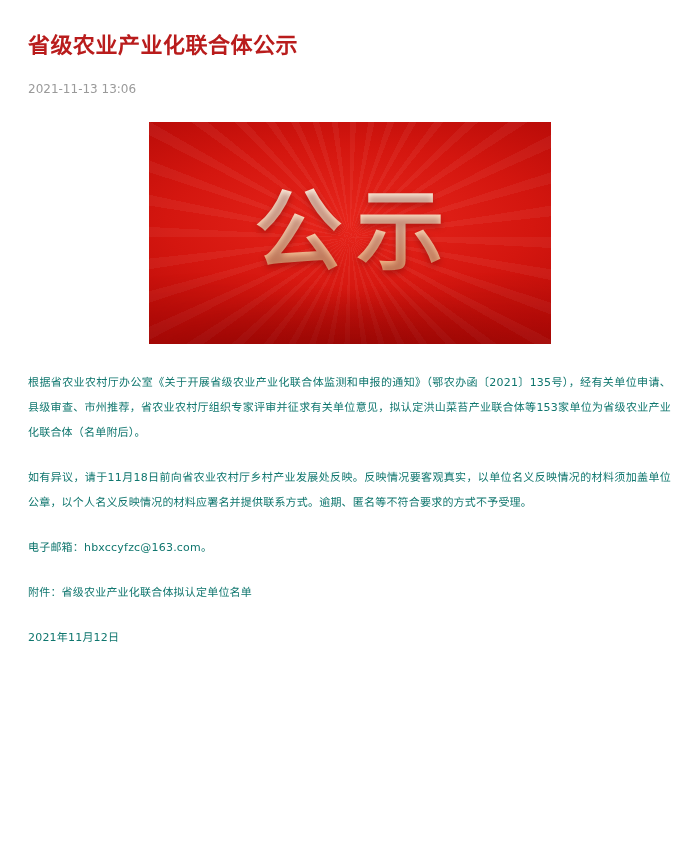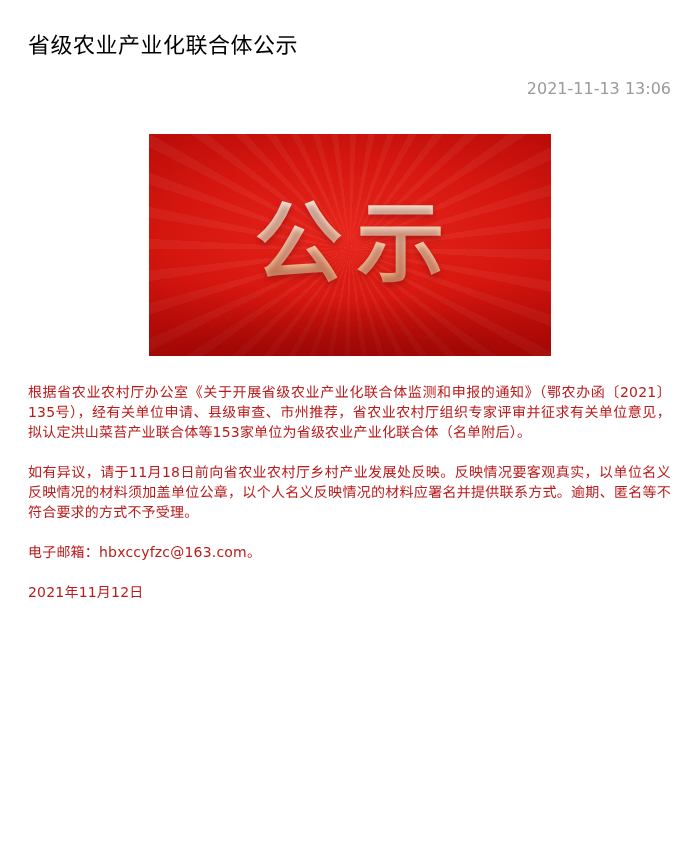--- a/index.html
+++ b/index.html
@@ -17,31 +17,30 @@
   }
   .article {
     width: 699px;
     box-sizing: border-box;
     padding: 30px 28px 24px 28px;
     background: #ffffff;
   }
   .article-title {
     font-size: 22px;
     line-height: 32px;
-    font-weight: normal;
-    color: #000000;
+    font-weight: bold;
+    color: #b91c1c;
     margin: 0 0 18px 0;
     letter-spacing: 0.5px;
   }
   .article-meta {
-    font-size: 16px;
+    font-size: 12px;
     color: #9a9a9a;
-    margin: 0 0 36px 0;
+    margin: 0 0 24px 0;
     line-height: 18px;
-    text-align: right;
   }
   .figure-wrap {
     text-align: center;
     margin: 0 0 26px 0;
   }
   .notice-banner {
     display: block;
     margin: 0 auto;
     width: 402px;
     height: 222px;
@@ -89,23 +88,23 @@
     text-indent: 14px;
     color: #ffdcc0;
     background: linear-gradient(180deg, #fff1e2 0%, #ffd9b8 45%, #f7b98b 78%, #e9a271 100%);
     -webkit-background-clip: text;
     background-clip: text;
     -webkit-text-fill-color: transparent;
     text-shadow: 0 3px 6px rgba(90,0,0,0.35);
     z-index: 2;
   }
   .body-text p {
-    font-size: 14px;
-    line-height: 20px;
-    color: #b91c1c;
+    font-size: 11px;
+    line-height: 25px;
+    color: #0f766e;
     margin: 0 0 20px 0;
     text-align: justify;
     letter-spacing: 0.2px;
   }
   .body-text p:last-child {
     margin-bottom: 8px;
   }
 </style>
 </head>
 <body>
@@ -119,16 +118,17 @@
   <div class="figure-wrap">
     <div class="notice-banner">
       <div class="notice-banner-text">公示</div>
     </div>
   </div>
 
   <div class="body-text">
     <p>根据省农业农村厅办公室《关于开展省级农业产业化联合体监测和申报的通知》（鄂农办函〔2021〕135号），经有关单位申请、县级审查、市州推荐，省农业农村厅组织专家评审并征求有关单位意见，拟认定洪山菜苔产业联合体等153家单位为省级农业产业化联合体（名单附后）。</p>
     <p>如有异议，请于11月18日前向省农业农村厅乡村产业发展处反映。反映情况要客观真实，以单位名义反映情况的材料须加盖单位公章，以个人名义反映情况的材料应署名并提供联系方式。逾期、匿名等不符合要求的方式不予受理。</p>
     <p>电子邮箱：hbxccyfzc@163.com。</p>
+    <p>附件：省级农业产业化联合体拟认定单位名单</p>
     <p>2021年11月12日</p>
   </div>
 
 </div>
 
 </body></html>

